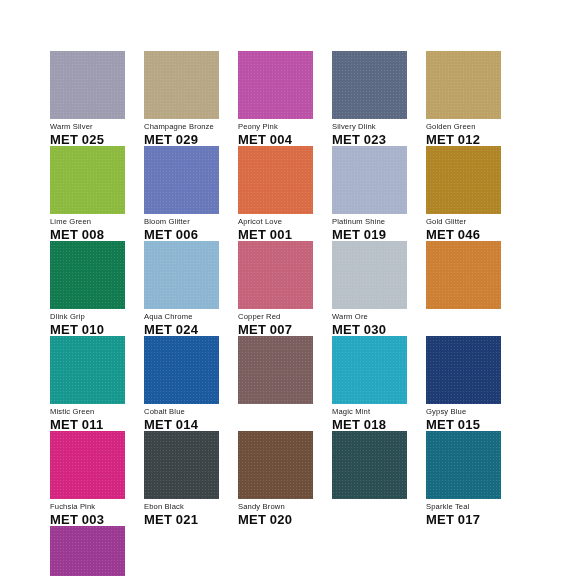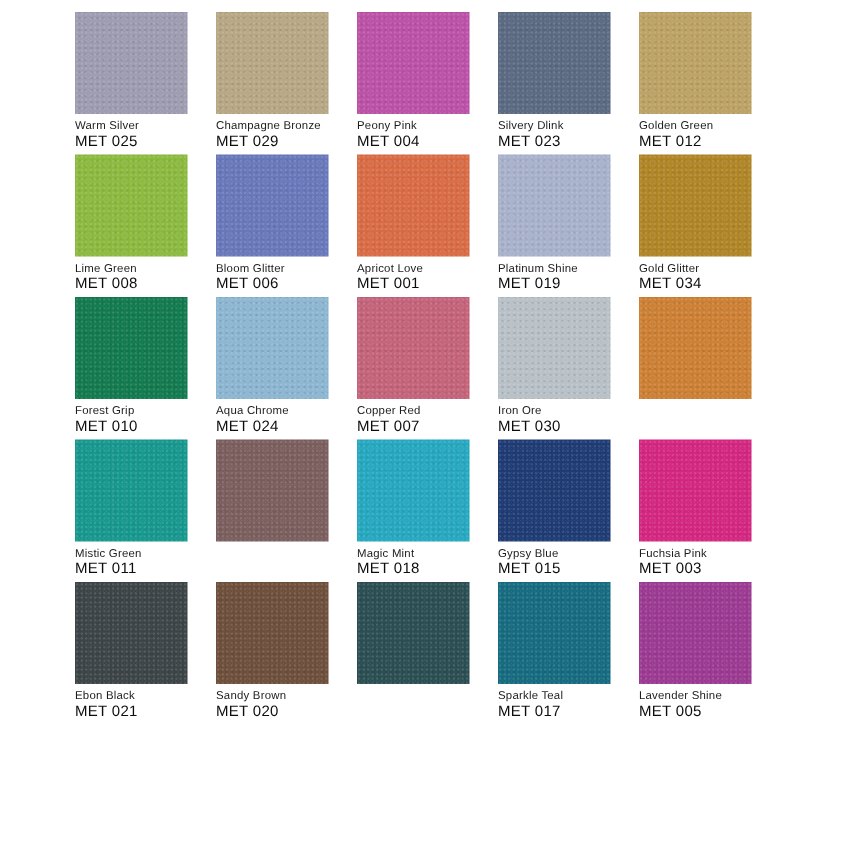--- a/index.html
+++ b/index.html
@@ -32,20 +32,21 @@
     column-gap: 0px;
     row-gap: 0px;
     margin-left: 50px;
   }
 
   .cell {
     position: relative;
     width: 94px;
     height: 95px;
     box-sizing: border-box;
+    margin-top: 43px;
   }
 
   .swatch {
     width: 75px;
     height: 68px;
     box-sizing: border-box;
     position: relative;
     overflow: hidden;
     background-repeat: repeat;
   }
@@ -74,23 +75,23 @@
 
   .cname {
     font-size: 7.6px;
     color: #1b1b1b;
     font-weight: 400;
     letter-spacing: 0.15px;
     white-space: nowrap;
   }
 
   .ccode {
-    font-size: 10px;
+    font-size: 13px;
     color: #0d0d0d;
-    font-weight: 400;
+    font-weight: 700;
     letter-spacing: 0.2px;
     white-space: nowrap;
     margin-top: 0.5px;
   }
 </style>
 </head>
 <body>
 
 <div id="chart">
   <div class="grid">
@@ -154,62 +155,69 @@
         <div class="swatch" style="background-color: rgb(168, 178, 203);"></div>
         <div class="labels">
           <div class="cname">Platinum Shine</div>
           <div class="ccode">MET 019</div>
         </div>
       </div>
       <div class="cell">
         <div class="swatch" style="background-color: rgb(176, 133, 38);"></div>
         <div class="labels">
           <div class="cname">Gold Glitter</div>
-          <div class="ccode">MET 034</div>
+          <div class="ccode">MET 046</div>
         </div>
       </div>
       <div class="cell">
         <div class="swatch" style="background-color: rgb(18, 122, 79);"></div>
         <div class="labels">
-          <div class="cname">Forest Grip</div>
+          <div class="cname">Dlink Grip</div>
           <div class="ccode">MET 010</div>
         </div>
       </div>
       <div class="cell">
         <div class="swatch" style="background-color: rgb(140, 182, 210);"></div>
         <div class="labels">
           <div class="cname">Aqua Chrome</div>
           <div class="ccode">MET 024</div>
         </div>
       </div>
       <div class="cell">
         <div class="swatch" style="background-color: rgb(196, 99, 122);"></div>
         <div class="labels">
           <div class="cname">Copper Red</div>
           <div class="ccode">MET 007</div>
         </div>
       </div>
       <div class="cell">
         <div class="swatch" style="background-color: rgb(184, 193, 199);"></div>
         <div class="labels">
-          <div class="cname">Iron Ore</div>
+          <div class="cname">Warm Ore</div>
           <div class="ccode">MET 030</div>
         </div>
       </div>
       <div class="cell">
         <div class="swatch" style="background-color: rgb(205, 128, 52);"></div>
       </div>
       <div class="cell">
         <div class="swatch" style="background-color: rgb(23, 152, 143);"></div>
         <div class="labels">
           <div class="cname">Mistic Green</div>
           <div class="ccode">MET 011</div>
         </div>
       </div>
       <div class="cell">
+        <div class="swatch" style="background-color: rgb(27, 90, 158);"></div>
+        <div class="labels">
+          <div class="cname">Cobalt Blue</div>
+          <div class="ccode">MET 014</div>
+        </div>
+      </div>
+      <div class="cell">
         <div class="swatch" style="background-color: rgb(123, 94, 94);"></div>
       </div>
       <div class="cell">
         <div class="swatch" style="background-color: rgb(37, 168, 192);"></div>
         <div class="labels">
           <div class="cname">Magic Mint</div>
           <div class="ccode">MET 018</div>
         </div>
       </div>
       <div class="cell">

